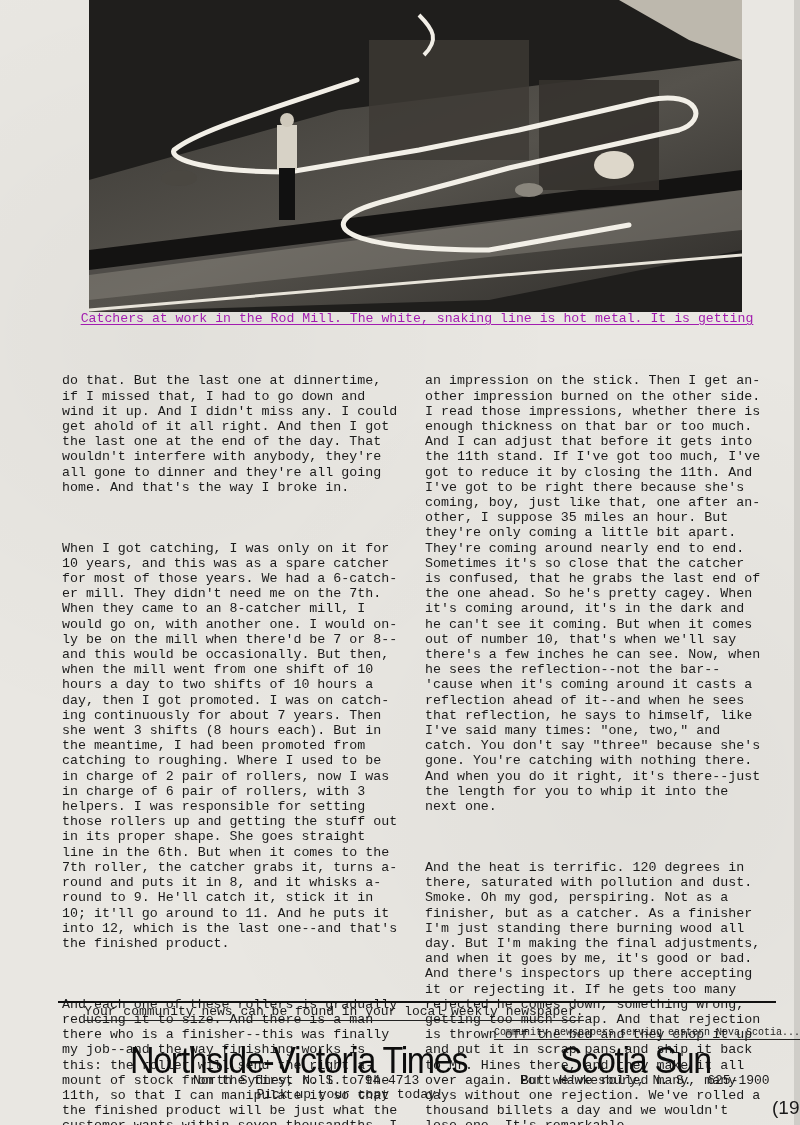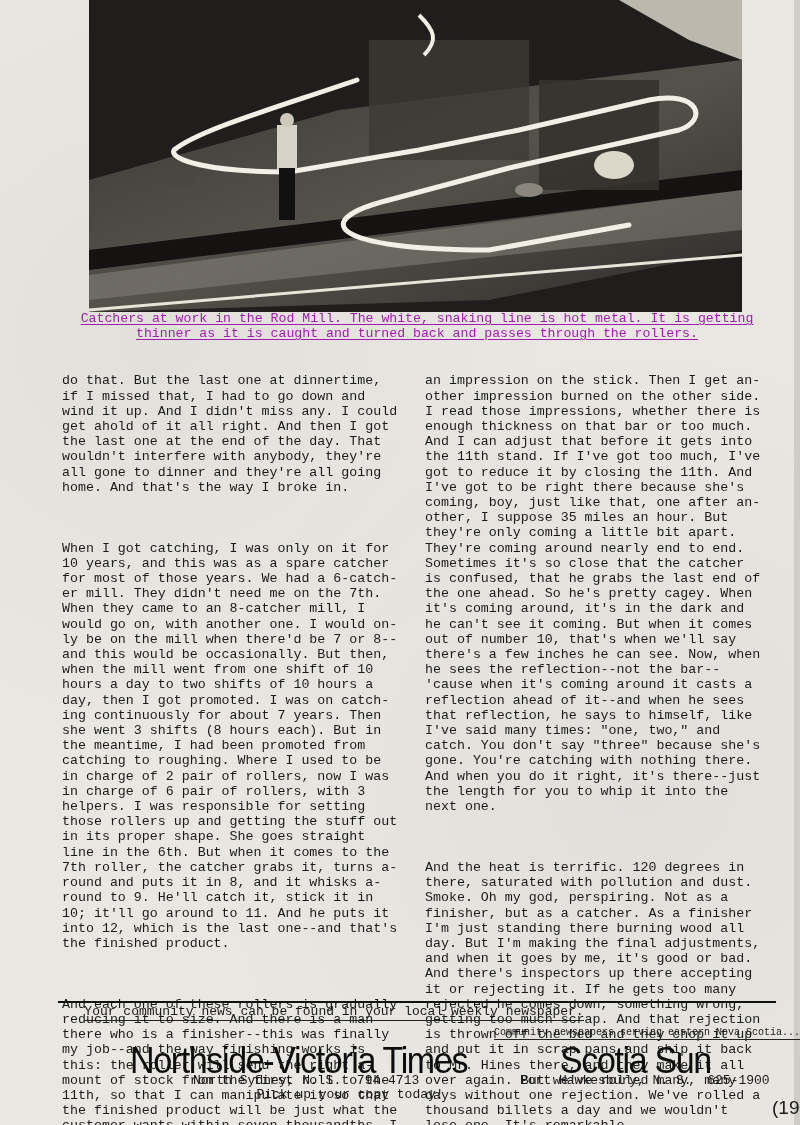--- a/index.html
+++ b/index.html
@@ -113,21 +113,20 @@
     <rect x="190" y="168" width="16" height="52" fill="#111"></rect>
     <circle cx="198" cy="120" r="7" fill="#cfc9bc"></circle>
     <ellipse cx="525" cy="165" rx="20" ry="14" fill="#ddd7ca"></ellipse>
     <ellipse cx="440" cy="190" rx="14" ry="7" fill="#8a867d"></ellipse>
     <ellipse cx="90" cy="178" rx="18" ry="8" fill="#4a4741"></ellipse>
   </svg>
 </div>
 
 <div class="caption">
   <div><span>Catchers at work in the Rod Mill. The white, snaking line is hot metal. It is getting</span></div>
-  <div><span>thinner as it is caught and turned back and passes through the rollers.</span></div>
 </div>
 
 <div class="col col-left">
   <p class="para">do that. But the last one at dinnertime,
 if I missed that, I had to go down and
 wind it up. And I didn't miss any. I could
 get ahold of it all right. And then I got
 the last one at the end of the day. That
 wouldn't interfere with anybody, they're
 all gone to dinner and they're all going

